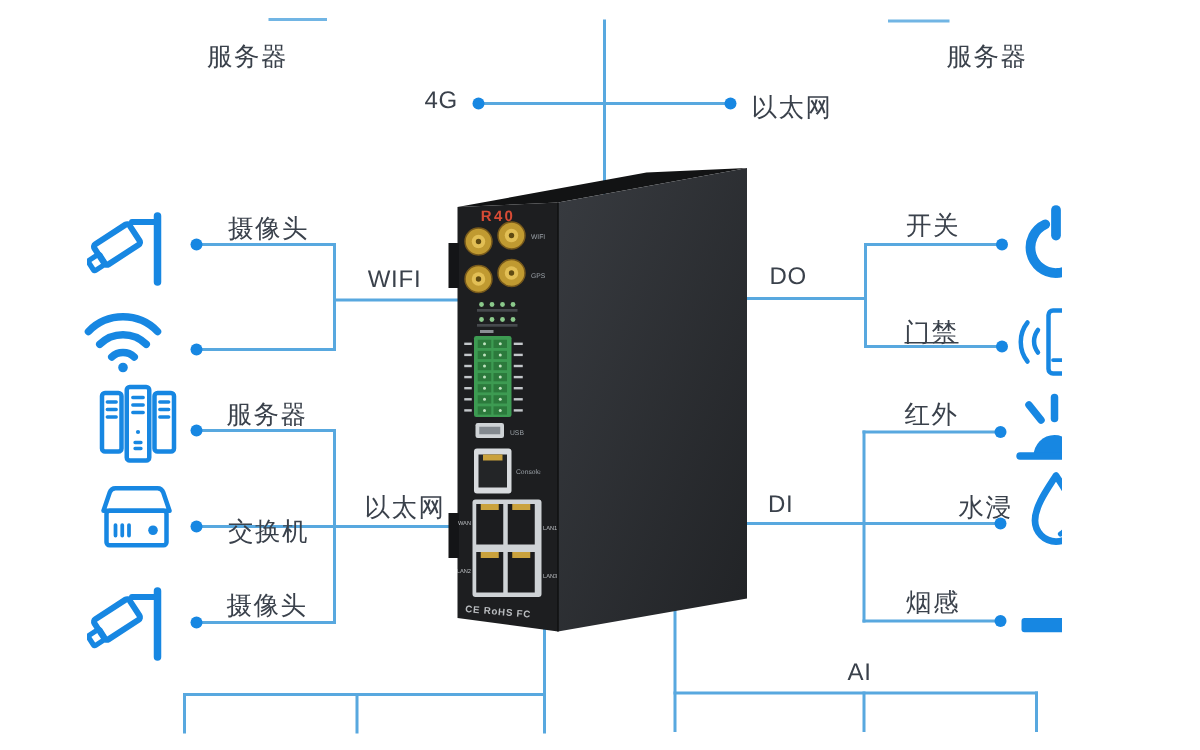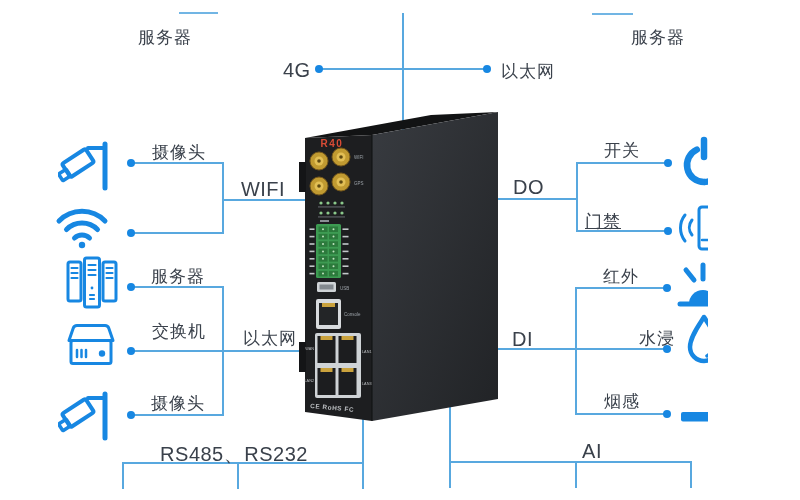--- a/index.html
+++ b/index.html
@@ -9,21 +9,21 @@
   }
   html,body{margin:0;padding:0;background:#fff;}
   .canvas{
     position:relative;width:708px;height:500px;background:#fff;overflow:hidden;
     font-family:"Liberation Sans","DejaVu Sans",sans-serif;
   }
   .hl{position:absolute;height:2px;background:var(--line);}
   .vl{position:absolute;width:2px;background:var(--line);}
   .dot{position:absolute;width:8px;height:8px;border-radius:50%;background:var(--accent);}
   .lbl{position:absolute;color:var(--text);font-size:17px;font-weight:500;white-space:nowrap;letter-spacing:1px;}
-  .lbl-en{position:absolute;color:var(--text);font-size:20px;font-weight:500;white-space:nowrap;letter-spacing:0.5px;}
+  .lbl-en{position:absolute;color:var(--text);font-size:16px;font-weight:500;white-space:nowrap;letter-spacing:0.5px;}
   .ctr{transform:translateX(-50%);}
   .icon{position:absolute;color:var(--accent);}
   .icon svg{display:block;}
 </style>
 </head>
 <body>
 
 <div class="canvas">
 
   <div class="hl" style="left:179px;top:12px;width:39px;opacity:.85;"></div>
@@ -77,34 +77,33 @@
   <div class="vl" style="left:362px;top:462px;height:27px;"></div>
 
   <div class="vl" style="left:449px;top:404px;height:84px;"></div>
   <div class="hl" style="left:449px;top:461px;width:243px;"></div>
   <div class="vl" style="left:575px;top:461px;height:27px;"></div>
   <div class="vl" style="left:690px;top:461px;height:27px;"></div>
 
   <div class="lbl ctr" style="left:179px;top:141px;">摄像头</div>
   <div class="lbl-en ctr" style="left:263px;top:178px;">WIFI</div>
   <div class="lbl ctr" style="left:178px;top:265px;">服务器</div>
-  <div class="lbl ctr" style="left:179px;top:320px;">交换机</div>
+  <div class="lbl ctr" style="left:179px;top:343px;">交换机</div>
   <div class="lbl ctr" style="left:270px;top:327px;">以太网</div>
   <div class="lbl ctr" style="left:178px;top:392px;">摄像头</div>
 
   <div class="lbl ctr" style="left:622px;top:139px;">开关</div>
   <div class="lbl-en" style="left:513px;top:176px;">DO</div>
-  <div class="lbl ctr" style="left:603px;top:210px;text-decoration:underline;">门禁</div>
+  <div class="lbl ctr" style="left:621px;top:210px;text-decoration:underline;">门禁</div>
   <div class="lbl ctr" style="left:621px;top:265px;">红外</div>
   <div class="lbl-en" style="left:512px;top:328px;">DI</div>
   <div class="lbl ctr" style="left:622px;top:327px;margin-left:35px;">水浸</div>
   <div class="lbl ctr" style="left:622px;top:390px;">烟感</div>
 
-  <div class="lbl-en ctr" style="left:234px;top:441px;">RS485、RS232</div>
-  <div class="lbl-en ctr" style="left:573px;top:440px;margin-left:19px;">AI</div>
+  <div class="lbl-en ctr" style="left:573px;top:440px;">AI</div>
 
   <div class="icon" style="left:58px;top:136px;">
     <svg width="58" height="58" viewBox="0 0 58 58" fill="none" stroke="currentColor" stroke-linecap="round" stroke-linejoin="round">
       <path d="M47 8 V52" stroke-width="5"></path>
       <path d="M47 12 H30" stroke-width="4"></path>
       <rect x="6" y="19" width="28" height="16" rx="2" stroke-width="4" transform="rotate(-33 20 27)"></rect>
       <rect x="2" y="35" width="9" height="8" rx="1" stroke-width="3.5" transform="rotate(-33 6.5 39)"></rect>
     </svg>
   </div>
   <div class="icon" style="left:54px;top:202px;">

